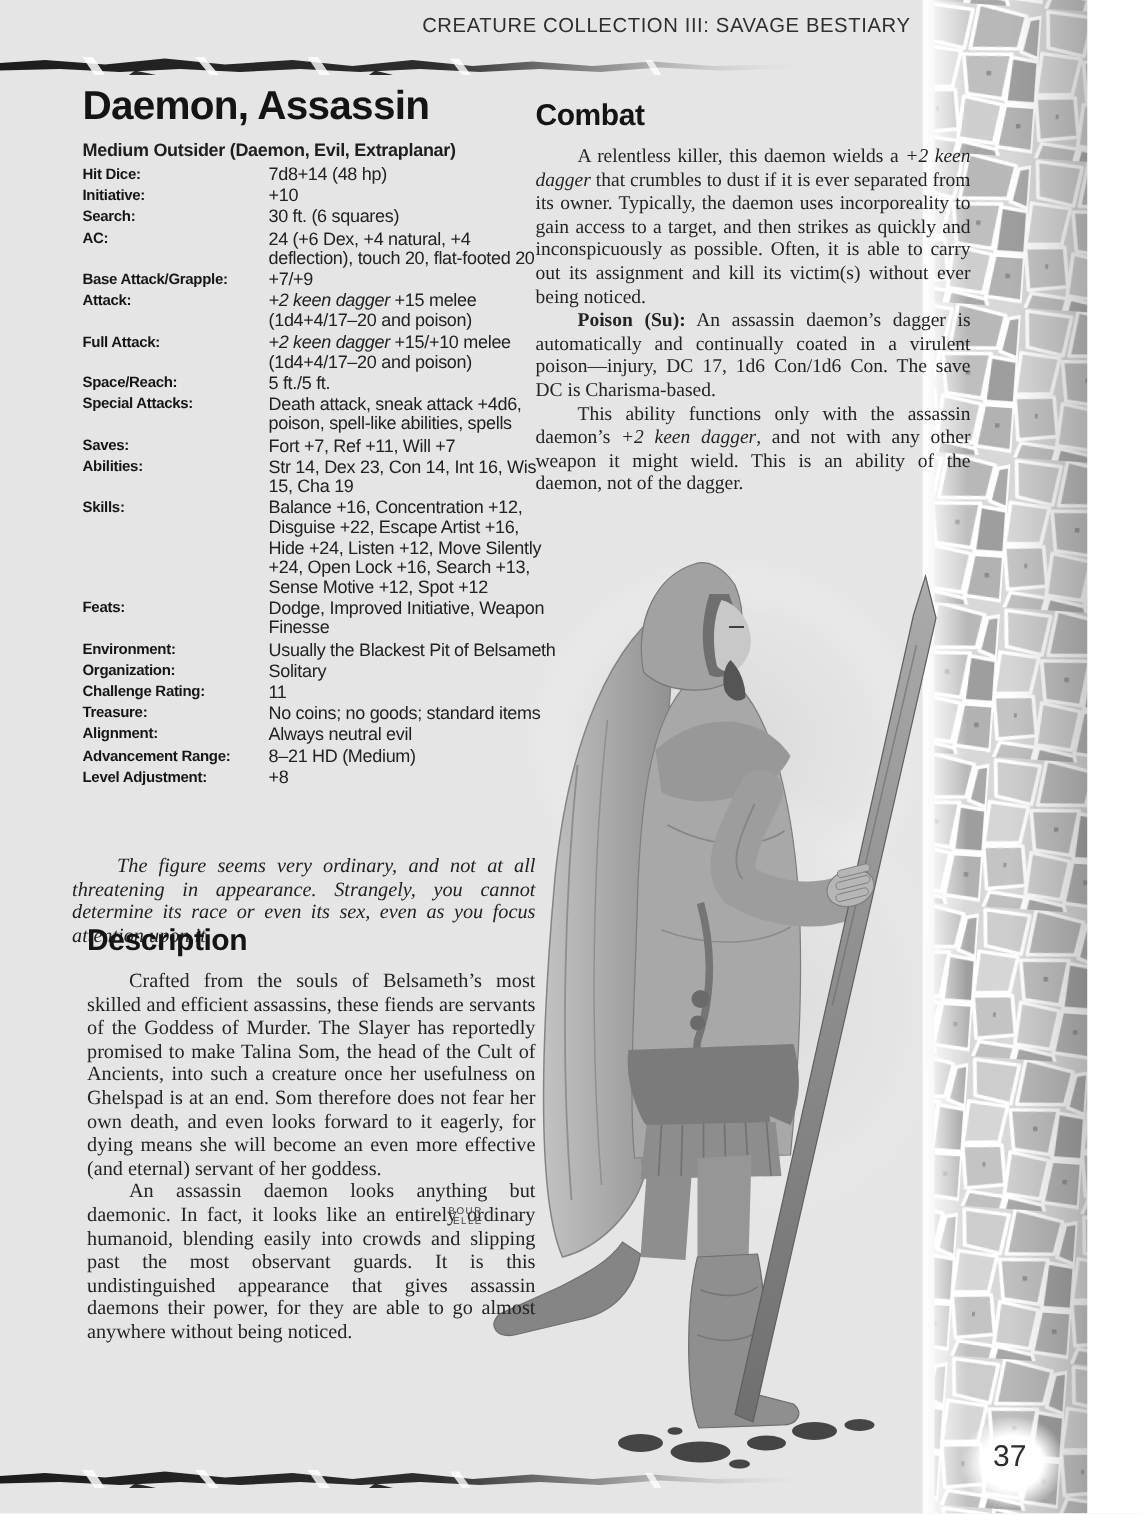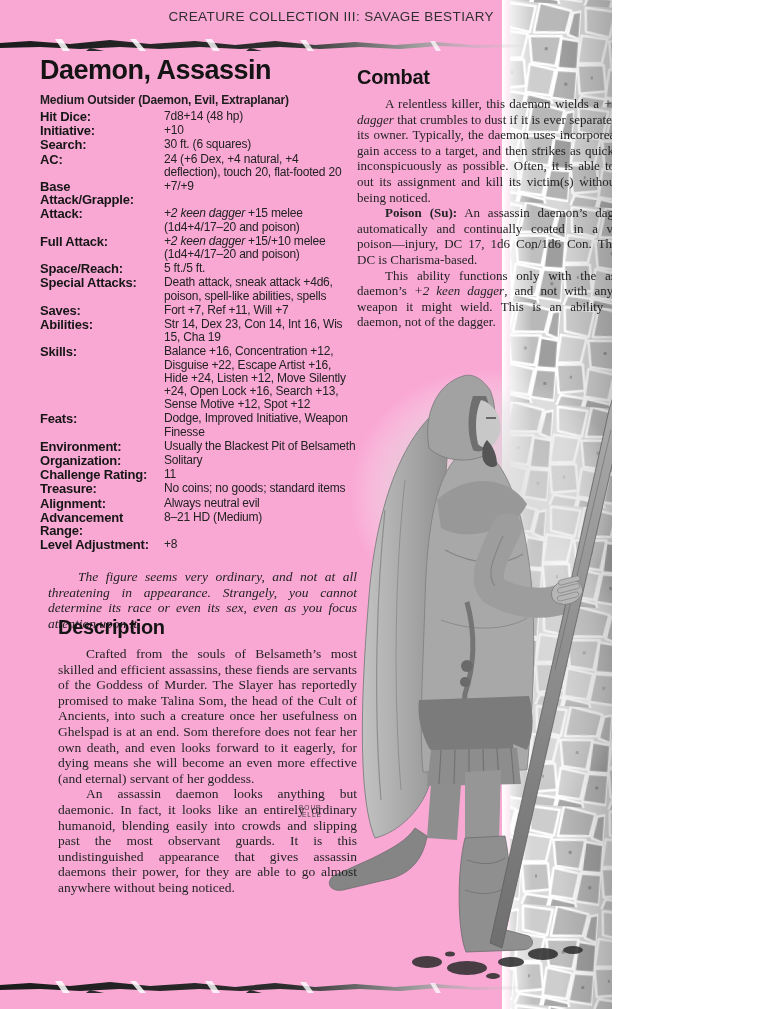--- a/index.html
+++ b/index.html
@@ -1,39 +1,39 @@
 <!DOCTYPE html>
 <html><head>
 <meta charset="utf-8">
 <style>
   html,body { margin:0; padding:0; background:#fff; }
   .page {
-    position:relative; width:612px; height:1009px; background:#f9a8d4;
+    position:relative; width:725px; height:1009px; background:#e5e5e5;
     overflow:hidden; font-family:"Liberation Serif", serif; color:#1e1e1e;
   }
 
   .header-title {
     position:absolute; top:9px; right:118px;
     font-family:"Liberation Sans", sans-serif; font-size:13.5px;
     letter-spacing:0.4px; color:#2f2f2f; white-space:nowrap;
   }
 
   .band { position:absolute; left:0; width:530px; height:12px; }
   .band-top { top:37px; }
   .band-bottom { top:979px; }
 
   .right-border { position:absolute; top:0; right:0; width:110px; height:1009px; }
 
   .illustration { position:absolute; left:315px; top:370px; width:330px; height:615px; pointer-events:none; }
 
-  .statblock { position:absolute; left:40px; top:55px; width:317px; font-family:"Liberation Sans", sans-serif; }
+  .statblock { position:absolute; left:55px; top:55px; width:317px; font-family:"Liberation Sans", sans-serif; }
   .creature-title { font-size:27px; font-weight:bold; letter-spacing:-0.5px; margin:0 0 7px 0; color:#141414; }
   .type-line { font-size:12px; font-weight:bold; letter-spacing:-0.2px; margin:0 0 3px 0; }
   .stat-row { display:grid; grid-template-columns:121px 1fr; column-gap:3px; margin-bottom:1px; }
-  .stat-label { font-weight:bold; font-size:13px; line-height:13.2px; letter-spacing:-0.2px; color:#161616; }
+  .stat-label { font-weight:bold; font-size:10px; line-height:13.2px; letter-spacing:-0.2px; color:#161616; }
   .stat-value { font-size:12px; line-height:13.2px; letter-spacing:-0.2px; color:#222; }
   .stat-value em { font-style:italic; }
 
   .flavor {
     position:absolute; left:48px; top:569px; width:309px;
     font-size:13.5px; line-height:15.6px; font-style:italic;
     text-align:justify; text-indent:30px; color:#222;
   }
 
   .section-heading {

